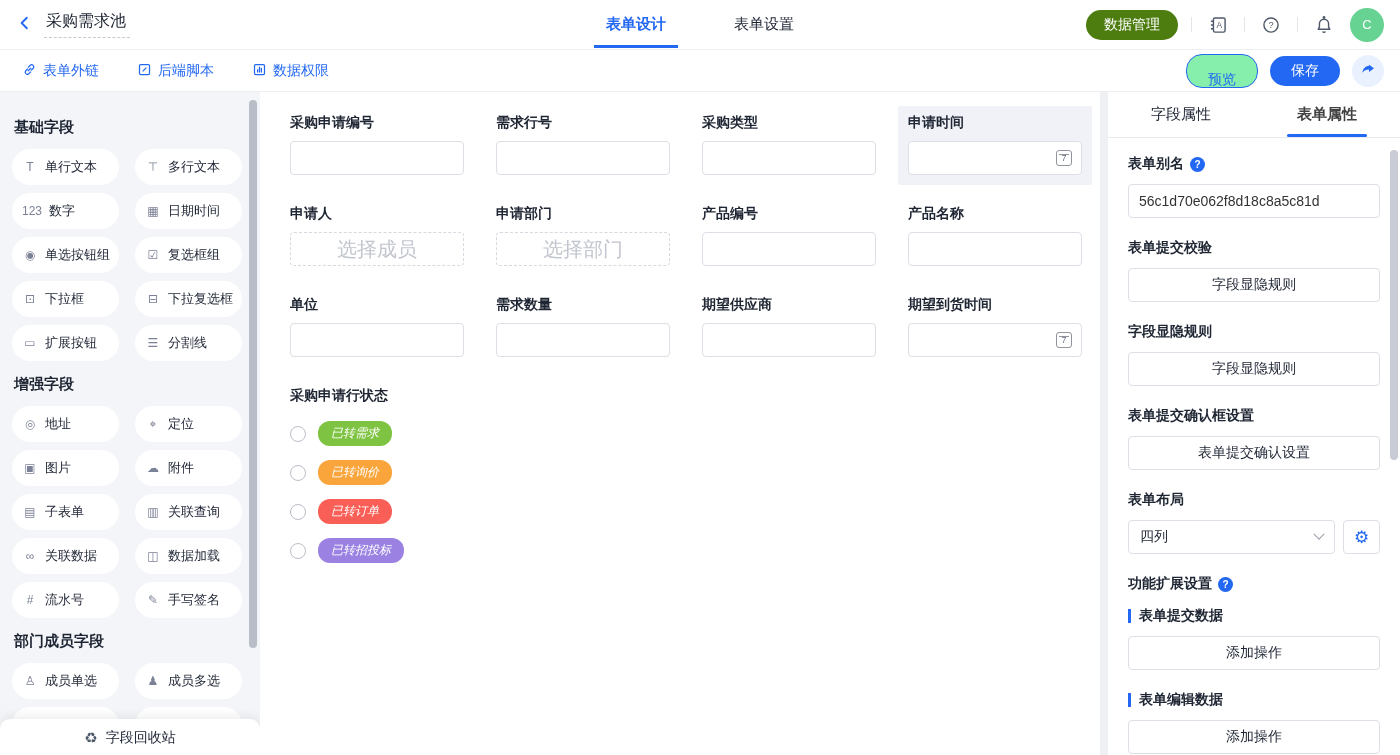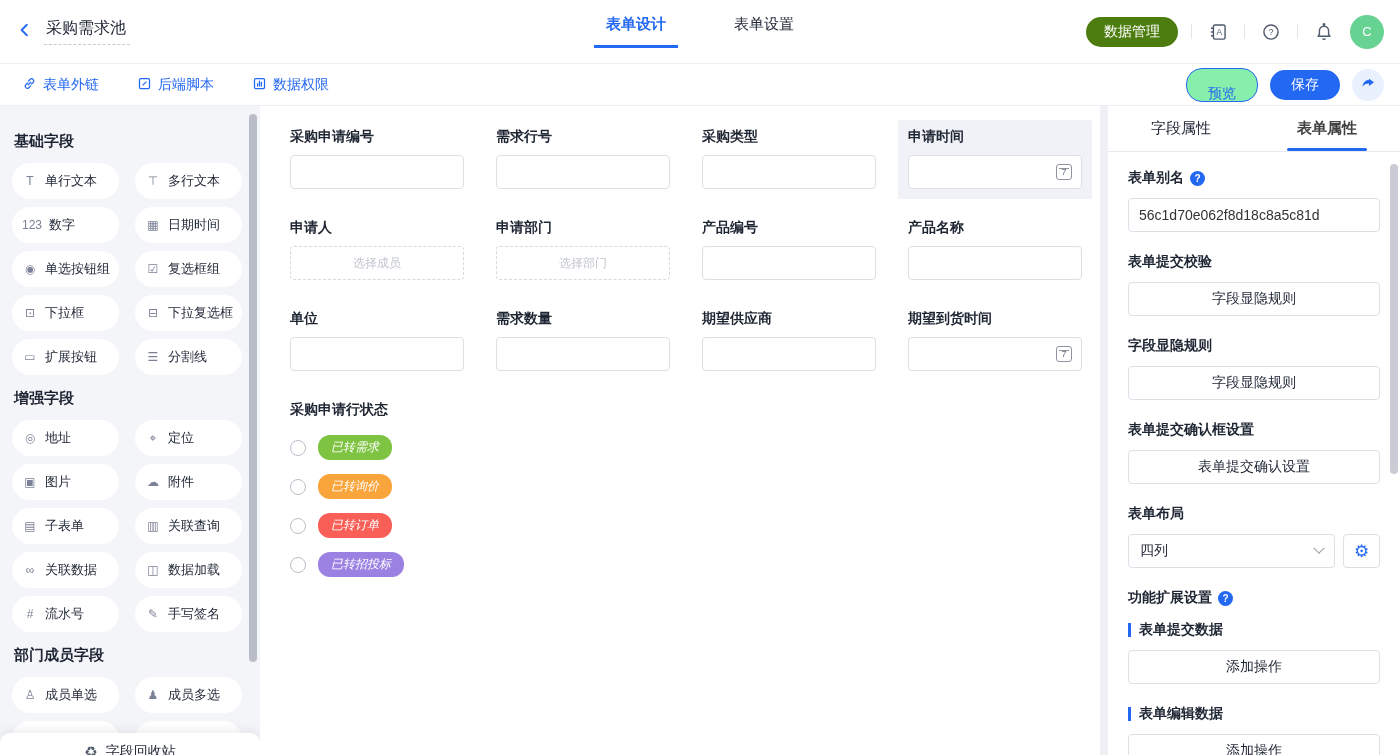--- a/index.html
+++ b/index.html
@@ -1,21 +1,21 @@
 <!DOCTYPE html>
 <html><head>
 <meta charset="utf-8">
 <style>
   * { box-sizing: border-box; margin: 0; padding: 0; }
   html,body { width:1400px; height:755px; overflow:hidden; }
   body { font-family:"Liberation Sans","DejaVu Sans",sans-serif; background:#eef0f4; color:#1d2433; }
   button { font-family:inherit; cursor:pointer; }
 
   
-  .topbar { height:64px; background:#fff; border-bottom:1px solid #eceef2; display:flex; align-items:center; padding:0 16px; position:relative; }
+  .topbar { height:50px; background:#fff; border-bottom:1px solid #eceef2; display:flex; align-items:center; padding:0 16px; position:relative; }
   .topbar-left { display:flex; align-items:center; gap:10px; }
   .back-btn { background:none; border:none; display:flex; align-items:center; }
   .doc-title { font-size:16px; font-weight:500; color:#1d2433; border-bottom:1px dashed #c6cad2; padding:0 4px 5px 2px; }
   .topbar-tabs { position:absolute; left:50%; top:0; transform:translateX(-50%); display:flex; gap:56px; height:48px; align-items:stretch; }
   .top-tab { font-size:15px; color:#1d2433; display:flex; align-items:center; position:relative; cursor:pointer; padding:0 6px; }
   .top-tab.active { color:#2368f2; font-weight:700; }
   .top-tab.active::after { content:""; position:absolute; left:-6px; right:-6px; bottom:0; height:3px; background:#2368f2; }
   .topbar-right { margin-left:auto; display:flex; align-items:center; gap:13px; }
   .green-btn { background:#4d7c0f; color:#fff; border:none; border-radius:16px; height:30px; padding:0 18px; font-size:14px; }
   .v-div { width:1px; height:15px; background:#e3e5ea; }
@@ -46,21 +46,21 @@
   .recycle-glyph { font-size:15px; color:#4e5969; }
 
   
   .canvas { flex:1; background:#fff; margin-right:8px; padding:14px 8px 0 20px; overflow:hidden; }
   .field-grid { display:grid; grid-template-columns:repeat(4,1fr); gap:12px 12px; max-width:824px; }
   .cell { padding:8px 10px 10px; border-radius:2px; cursor:pointer; }
   .cell.selected { background:#f0f2f7; }
   .f-label { font-size:14px; font-weight:700; color:#1f2633; margin-bottom:9px; }
   .inputbox { height:34px; border:1px solid #dcdfe6; border-radius:4px; background:#fff; display:flex; align-items:center; padding:0 9px; }
   .inputbox.dashed { border-style:dashed; border-color:#d6d9e0; justify-content:center; }
-  .ph { color:#c1c5cd; font-size:12px;font-family:Liberation Serif, serif; }
+  .ph { color:#c1c5cd; font-size:20px;font-family:Liberation Serif, serif; }
   .cal-icon { margin-left:auto; width:16px; height:16px; border:1px solid #8f949e; border-radius:3px; color:#6d727c; font-size:9px; line-height:9px; display:flex; align-items:flex-end; justify-content:center; padding-bottom:2px; position:relative; }
   .cal-icon::before { content:""; position:absolute; top:3px; left:2px; right:2px; height:1px; background:#8f949e; }
   .radio-group { margin-top:20px; padding-left:10px; }
   .rg-label { font-size:14px; font-weight:700; color:#1f2633; margin-bottom:16px; }
   .radio-row { display:flex; align-items:center; gap:12px; margin-bottom:14px; cursor:pointer; }
   .radio-circle { width:16px; height:16px; border:1px solid #b9bec8; border-radius:50%; background:#fff; flex:none; }
   .badge { color:#fff; font-size:12px; padding:4px 13px; border-radius:12px;font-style:italic; }
 
   
   .panel { width:292px; background:#fff; position:relative; overflow:hidden; flex:none; }

